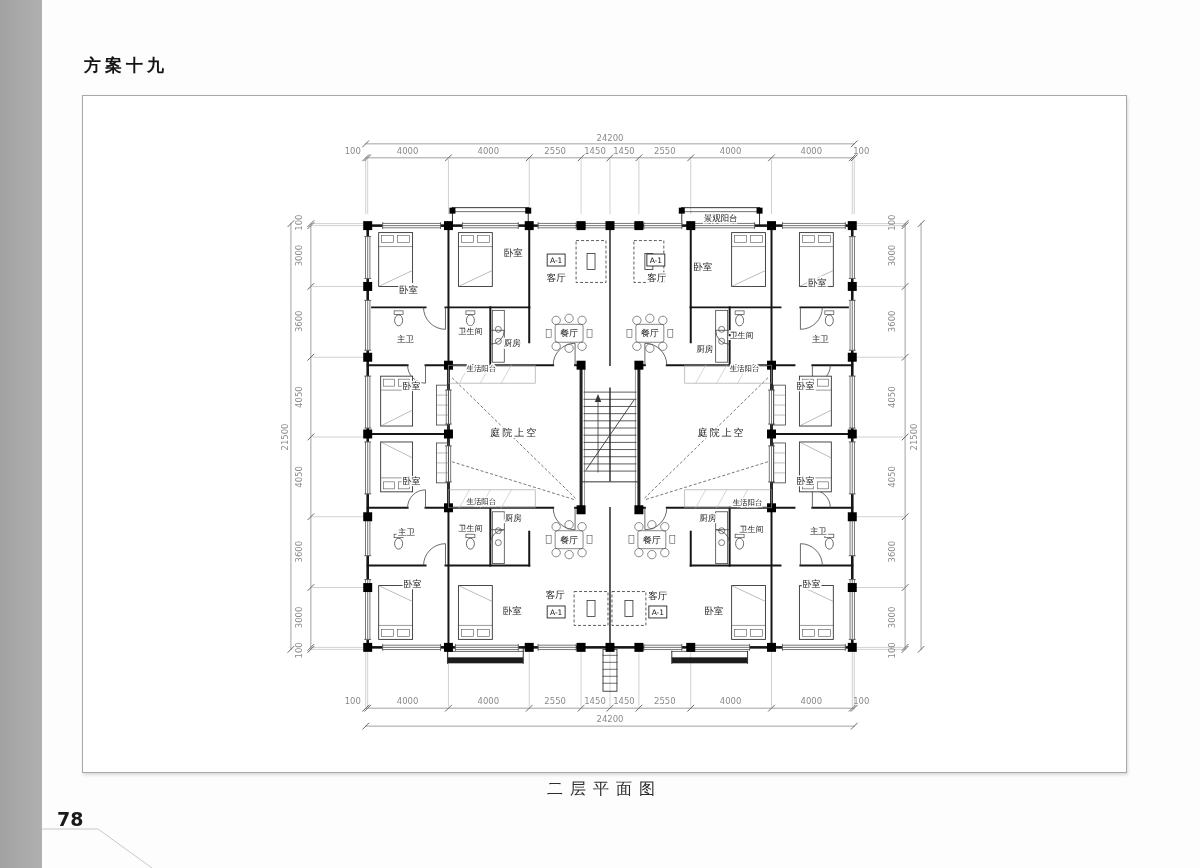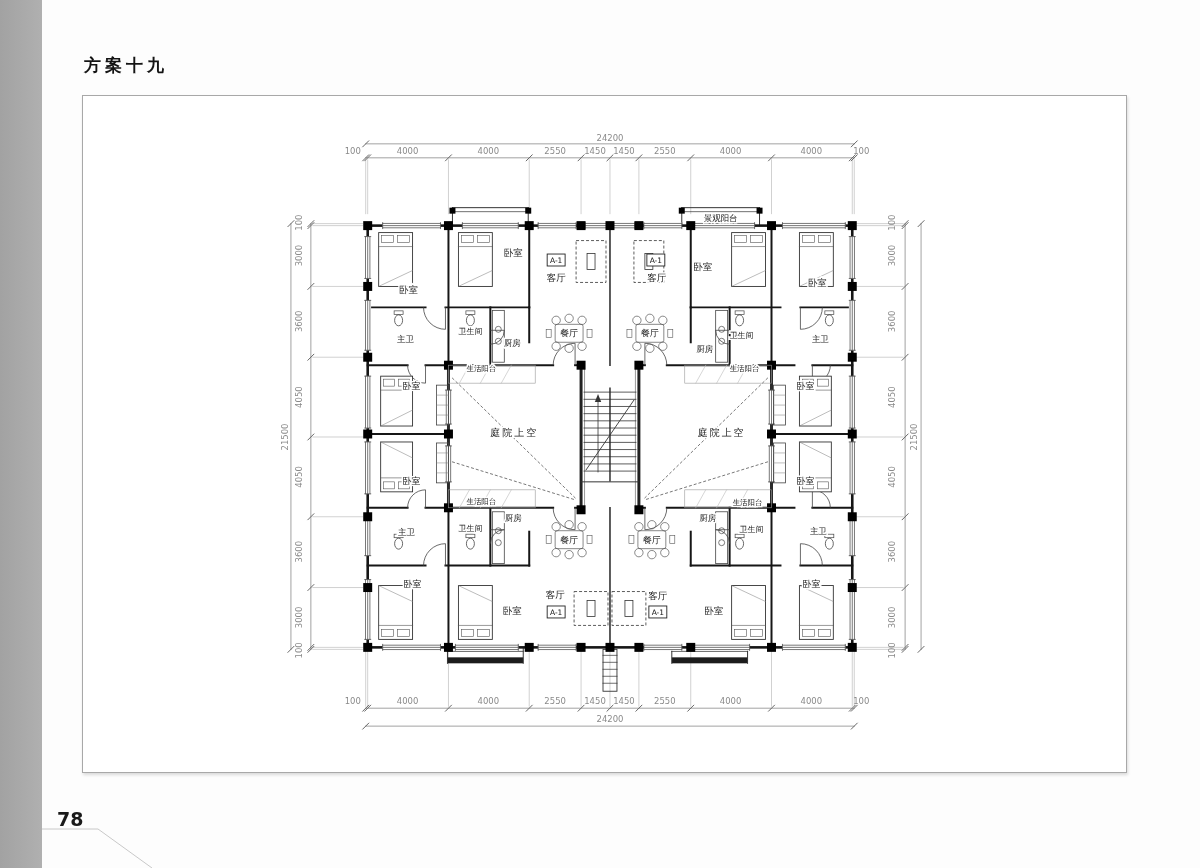--- a/index.html
+++ b/index.html
@@ -716,18 +716,19 @@
           <rect x="647" y="253.5" width="18" height="12" fill="#fff" stroke="#222" stroke-width="0.9"></rect>
           <text x="656" y="263" font-size="7.5" fill="#111" text-anchor="middle">A-1</text>
           <rect x="547" y="606.5" width="18" height="12" fill="#fff" stroke="#222" stroke-width="0.9"></rect>
           <text x="556" y="616" font-size="7.5" fill="#111" text-anchor="middle">A-1</text>
           <rect x="649" y="606.5" width="18" height="12" fill="#fff" stroke="#222" stroke-width="0.9"></rect>
           <text x="658" y="616" font-size="7.5" fill="#111" text-anchor="middle">A-1</text>
         </g>
       </svg>
   </div>
 
+  <div class="caption">二层平面图</div>
   <div class="pagenum">78</div>
 
   <svg class="cornerline" width="1200" height="868">
     <polyline points="42,829 98,829 152,868" fill="none" stroke="#c8c8c8" stroke-width="1"></polyline>
   </svg>
 </div>
 
 </body></html>

